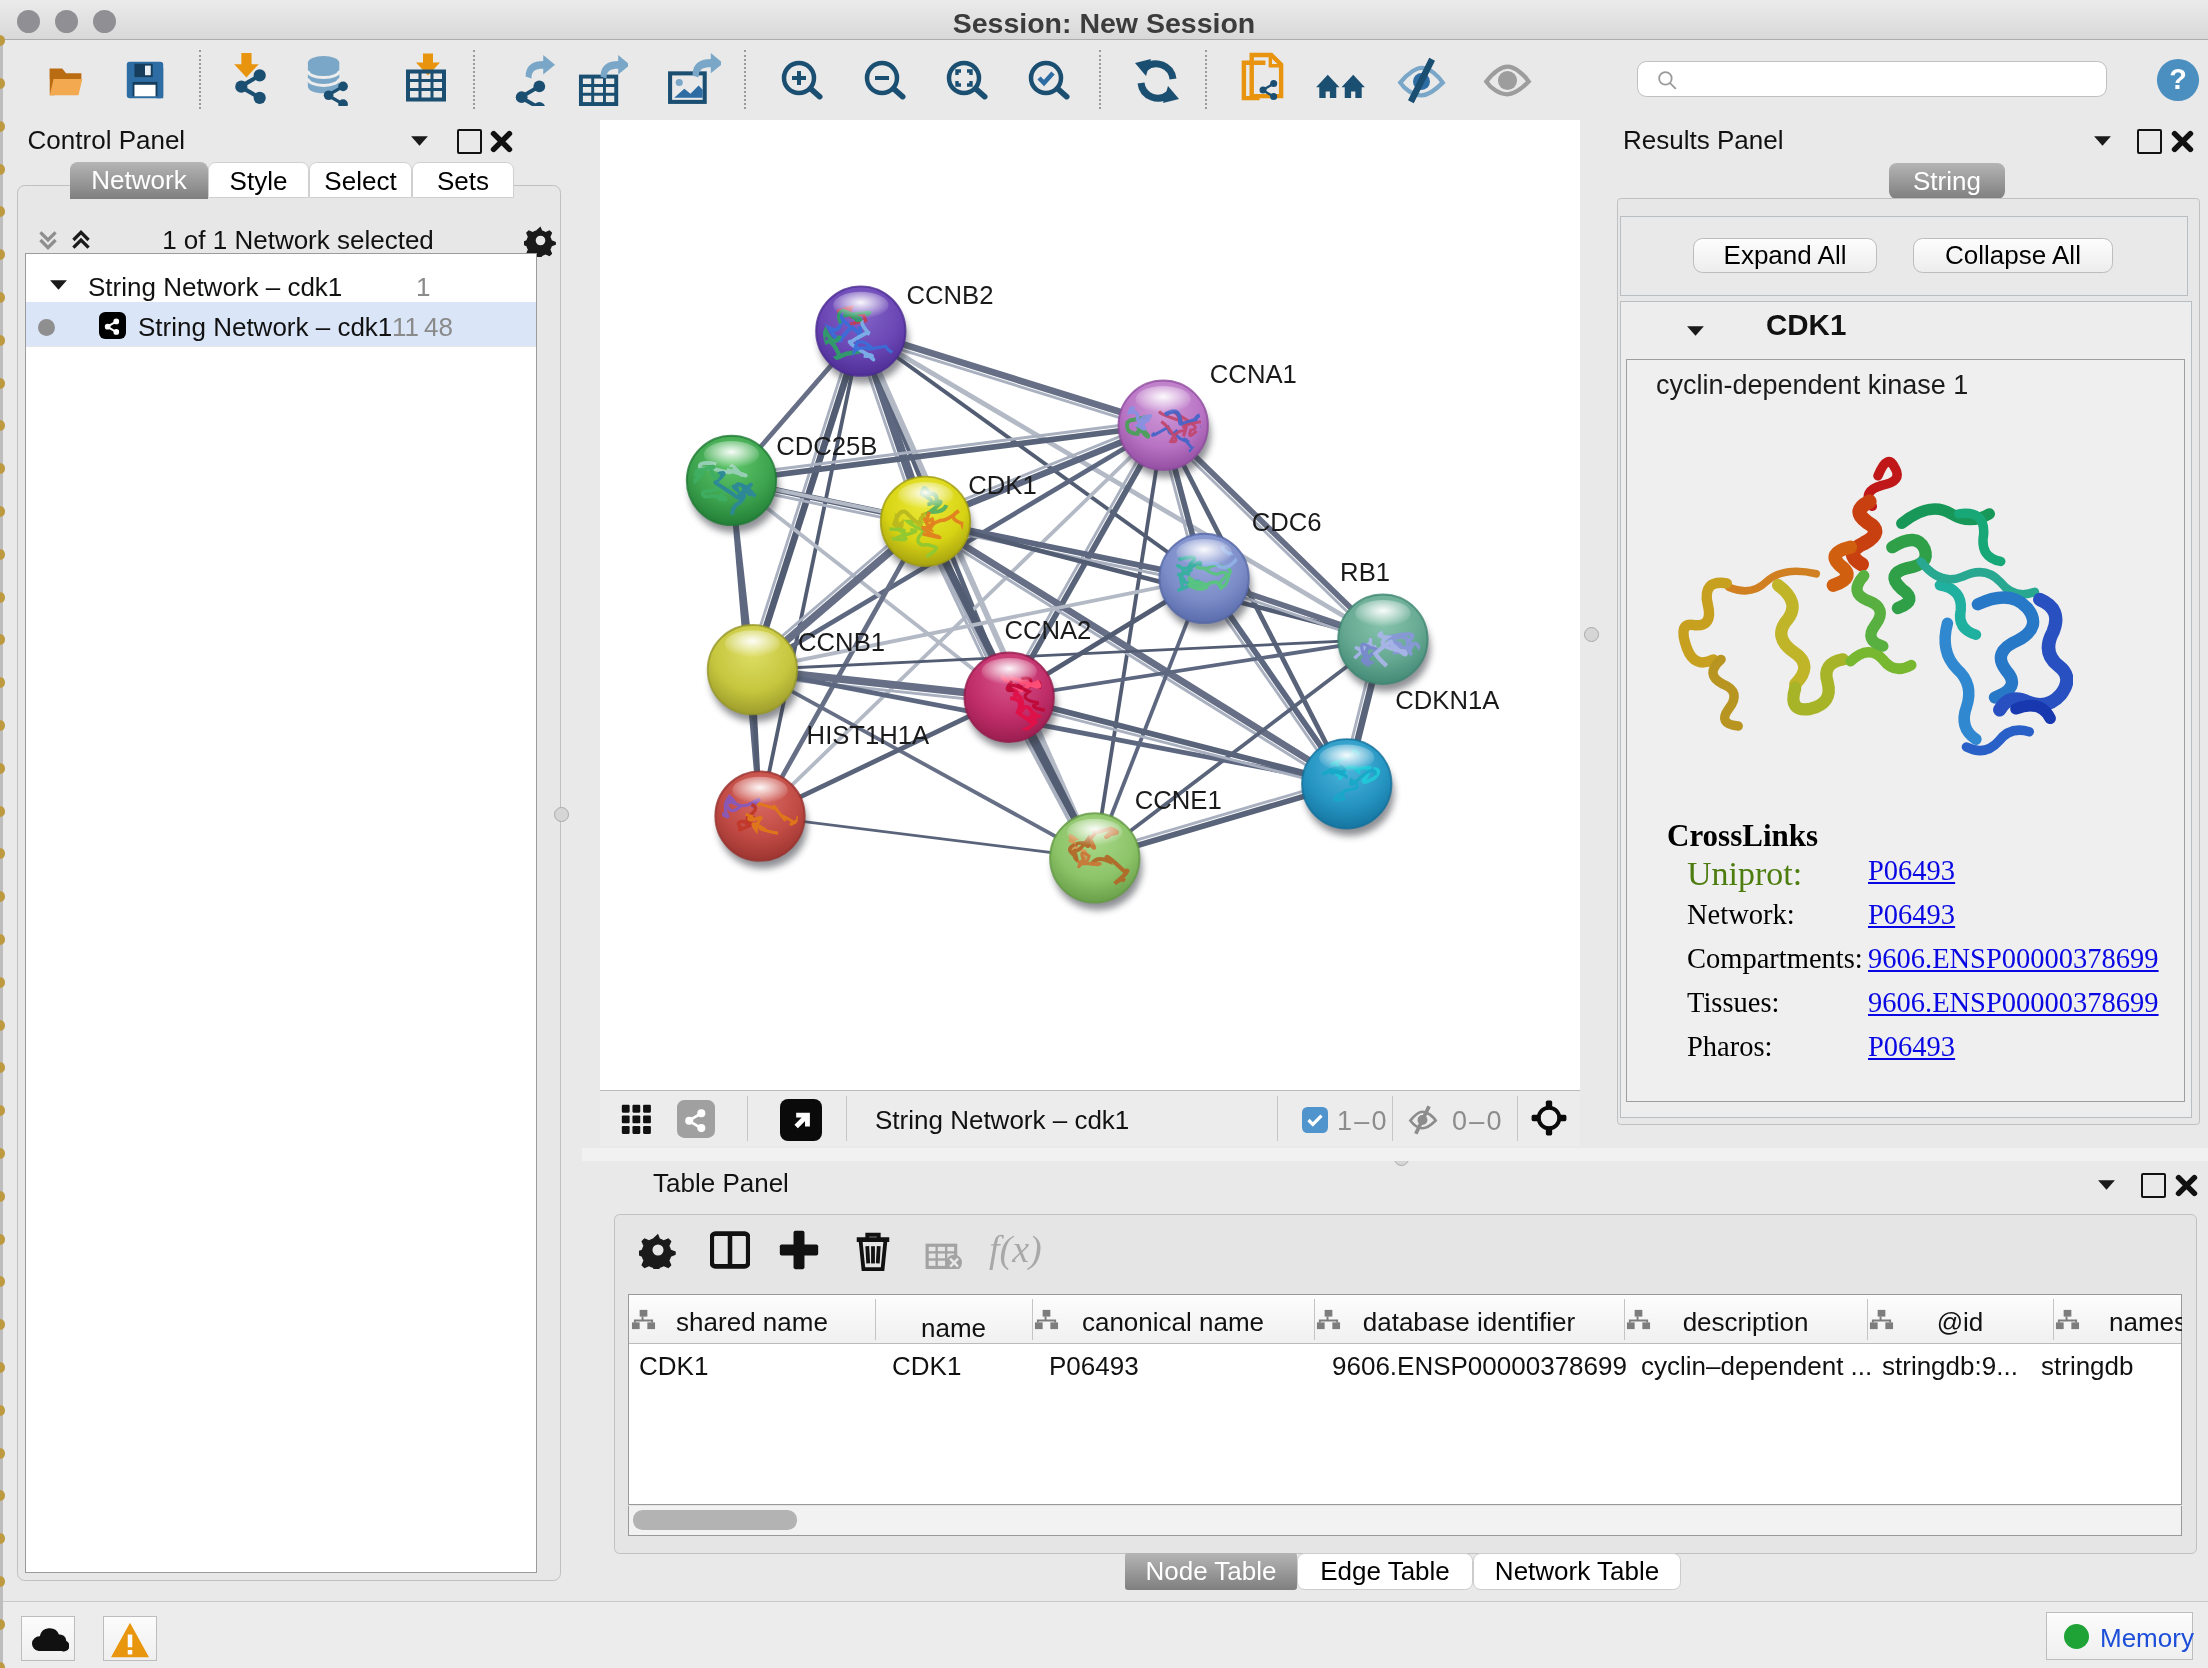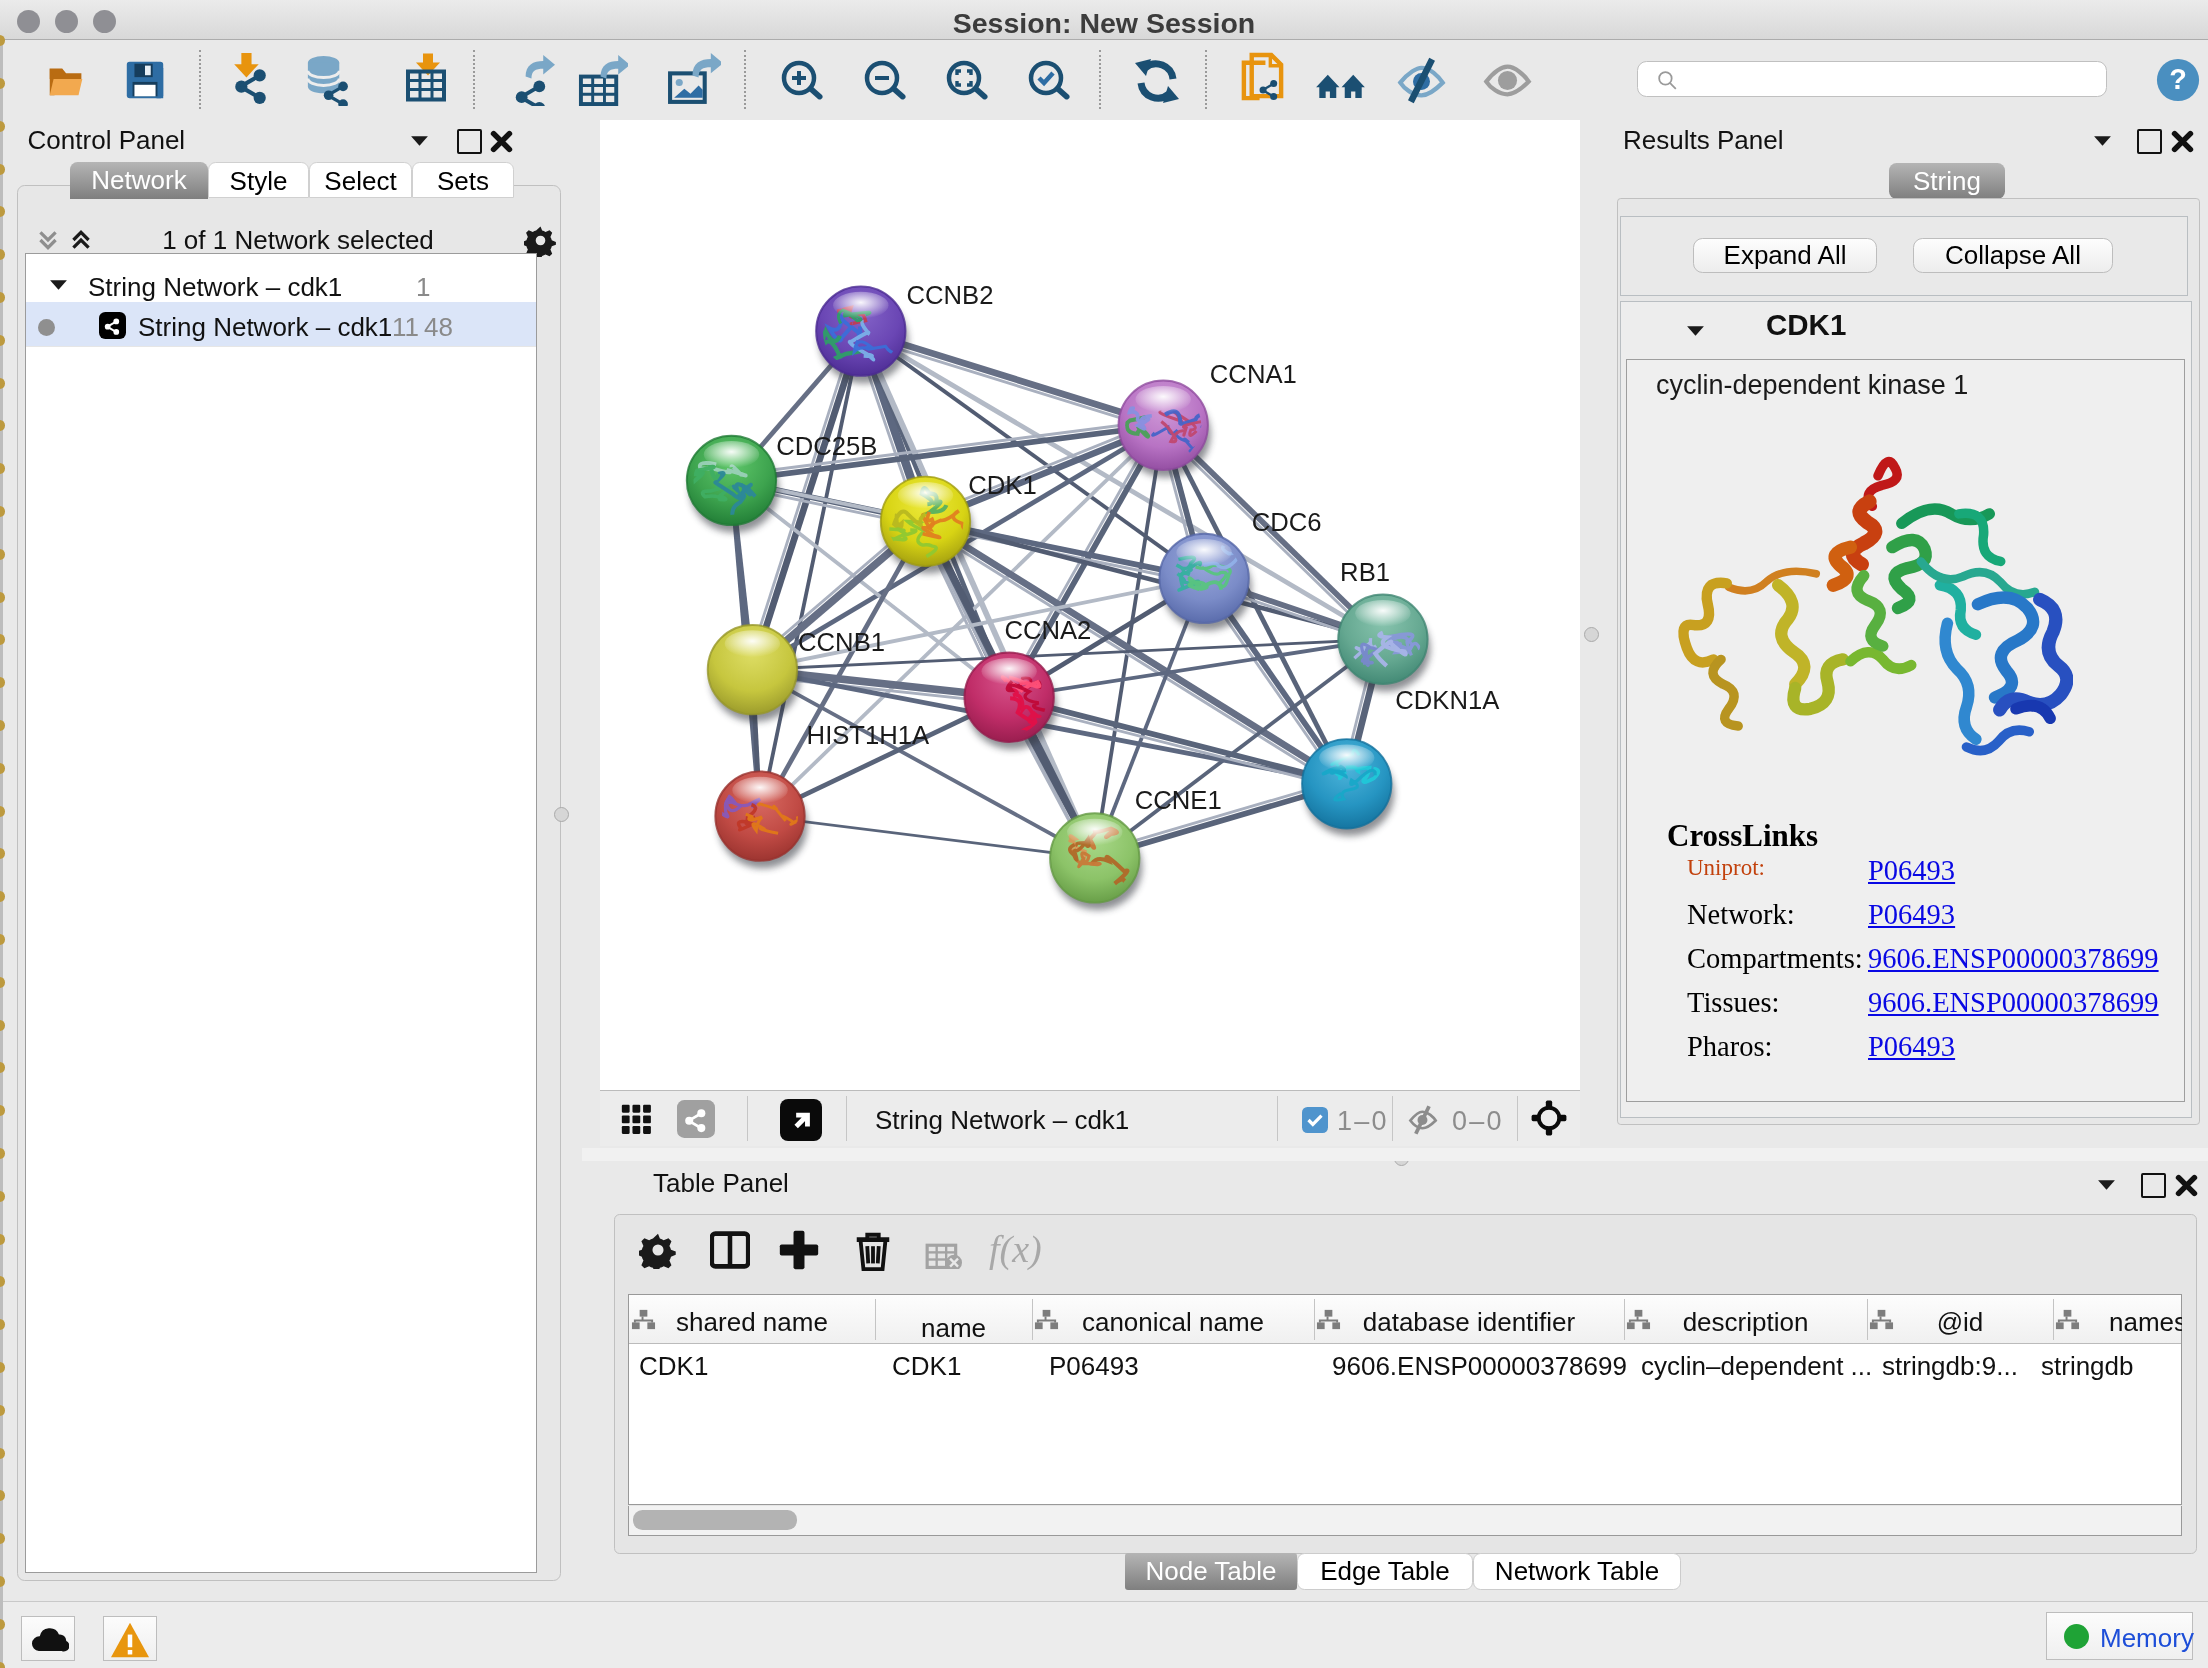--- a/index.html
+++ b/index.html
@@ -710,21 +710,21 @@
 <path d="M290 160 q24 4 22 26 q-4 20 16 26" stroke="#20b0a0" stroke-width="11"></path>
 <path d="M270 135 q20 26 44 16 q24 -12 40 6 q14 18 36 10" stroke="#28a890" stroke-width="9"></path>
 <path d="M330 180 q34 -16 52 4 q16 20 -10 34 q-28 12 -12 32 q16 18 -12 28" stroke="#2878c8" stroke-width="13"></path>
 <path d="M395 175 q24 10 14 34 q-12 22 6 36 q16 12 2 30 q-14 16 -34 8 q-20 -10 -30 8" stroke="#2850c0" stroke-width="14"></path>
 <path d="M298 200 q-8 30 10 48 q18 16 10 40 q-8 22 10 34" stroke="#3088d0" stroke-width="12"></path>
 <path d="M318 330 q20 10 34 -6 q12 -16 32 -10" stroke="#2860c8" stroke-width="10"></path>
 <path d="M370 290 q26 -10 36 10" stroke="#1838b0" stroke-width="12"></path>
 </g>
   </svg>
 <div class="abs serif" style="left:1667px;top:818px;font-size:31px;font-weight:bold;color:#000;">CrossLinks</div>
-<div class="abs serif" style="left:1687px;top:855px;font-size:23px;color:#c2410c;">Uniprot:</div>
+<div class="abs serif" style="left:1687px;top:855px;font-size:34px;color:#4d7c0f;">Uniprot:</div>
 <div class="abs serif link" style="left:1868px;top:855px;font-size:28.5px;">P06493</div>
 <div class="abs serif" style="left:1687px;top:899px;font-size:28.5px;color:#000;">Network:</div>
 <div class="abs serif link" style="left:1868px;top:899px;font-size:28.5px;">P06493</div>
 <div class="abs serif" style="left:1687px;top:943px;font-size:28.5px;color:#000;">Compartments:</div>
 <div class="abs serif link" style="left:1868px;top:943px;font-size:28.5px;">9606.ENSP00000378699</div>
 <div class="abs serif" style="left:1687px;top:987px;font-size:28.5px;color:#000;">Tissues:</div>
 <div class="abs serif link" style="left:1868px;top:987px;font-size:28.5px;">9606.ENSP00000378699</div>
 <div class="abs serif" style="left:1687px;top:1031px;font-size:28.5px;color:#000;">Pharos:</div>
 <div class="abs serif link" style="left:1868px;top:1031px;font-size:28.5px;">P06493</div>
 <div class="abs panel-title" style="left:653px;top:1168px;">Table Panel</div>

